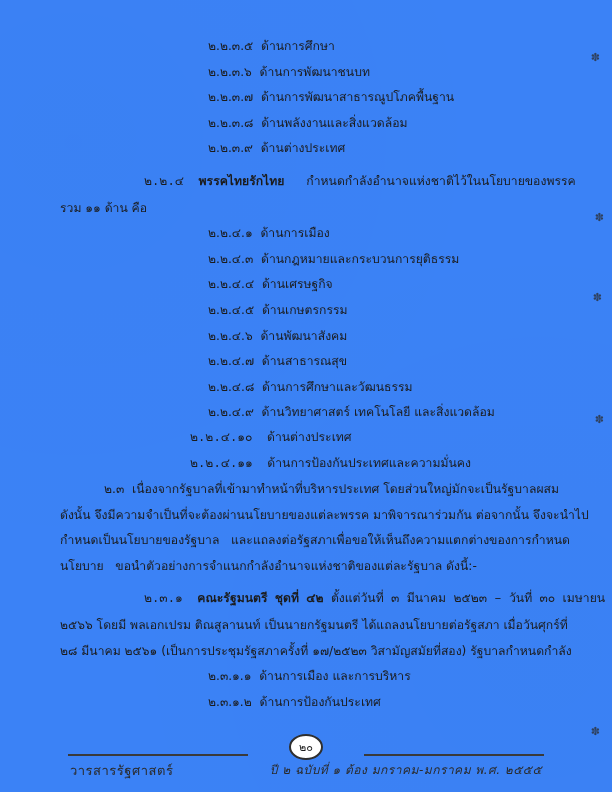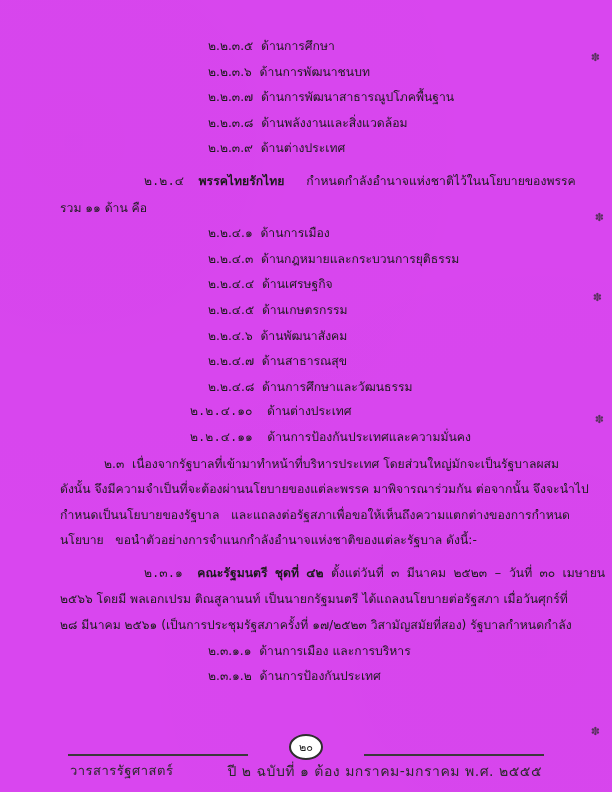--- a/index.html
+++ b/index.html
@@ -11,21 +11,21 @@
     height: 792px;
     background: #ffffff;
     font-family: "DejaVu Sans", sans-serif;
     color: #1b1b1b;
     position: relative;
     overflow: hidden;
   }
   .page {
     position: absolute;
     inset: 0;
-    background: #d946ef;
+    background: #3b82f6;
   }
   
   .paper-tint {
     position: absolute;
     inset: 0;
     background:
       radial-gradient(circle at 12% 18%, rgba(0,0,0,0.012), rgba(0,0,0,0) 55%),
       radial-gradient(circle at 88% 82%, rgba(0,0,0,0.012), rgba(0,0,0,0) 55%);
     pointer-events: none;
   }
@@ -115,23 +115,24 @@
     left: 70px;
     top: 26px;
     font-size: 13px;
     color: #2a2a2a;
     letter-spacing: 0.5px;
   }
   .footer-right-text {
     position: absolute;
     right: 70px;
     top: 26px;
-    font-size: 14px;
+    font-size: 12px;
     color: #2a2a2a;
     letter-spacing: 0.5px;
+    font-style: italic;
   }
 </style>
 </head>
 <body>
 
 <div class="page">
   <div class="paper-tint"></div>
 
   <div class="content">
       <div class="line indent-num">๒.๒.๓.๕  ด้านการศึกษา</div>
@@ -142,20 +143,21 @@
       <div class="block-gap"></div>
       <div class="line indent-head"><span>๒.๒.๔  </span><span class="bold">พรรคไทยรักไทย</span><span>   กำหนดกำลังอำนาจแห่งชาติไว้ในนโยบายของพรรค</span></div>
       <div class="line flow">รวม ๑๑ ด้าน คือ</div>
       <div class="line indent-num">๒.๒.๔.๑  ด้านการเมือง</div>
       <div class="line indent-num">๒.๒.๔.๓  ด้านกฎหมายและกระบวนการยุติธรรม</div>
       <div class="line indent-num">๒.๒.๔.๔  ด้านเศรษฐกิจ</div>
       <div class="line indent-num">๒.๒.๔.๕  ด้านเกษตรกรรม</div>
       <div class="line indent-num">๒.๒.๔.๖  ด้านพัฒนาสังคม</div>
       <div class="line indent-num">๒.๒.๔.๗  ด้านสาธารณสุข</div>
       <div class="line indent-num">๒.๒.๔.๘  ด้านการศึกษาและวัฒนธรรม</div>
+      <div class="line indent-num">๒.๒.๔.๙  ด้านวิทยาศาสตร์ เทคโนโลยี และสิ่งแวดล้อม</div>
       <div class="line indent-sub">๒.๒.๔.๑๐  ด้านต่างประเทศ</div>
       <div class="line indent-sub">๒.๒.๔.๑๑  ด้านการป้องกันประเทศและความมั่นคง</div>
       <div class="line indent-para">๒.๓  เนื่องจากรัฐบาลที่เข้ามาทำหน้าที่บริหารประเทศ โดยส่วนใหญ่มักจะเป็นรัฐบาลผสม</div>
       <div class="line flow">ดังนั้น จึงมีความจำเป็นที่จะต้องผ่านนโยบายของแต่ละพรรค มาพิจารณาร่วมกัน ต่อจากนั้น จึงจะนำไป</div>
       <div class="line flow">กำหนดเป็นนโยบายของรัฐบาล   และแถลงต่อรัฐสภาเพื่อขอให้เห็นถึงความแตกต่างของการกำหนด</div>
       <div class="line flow">นโยบาย   ขอนำตัวอย่างการจำแนกกำลังอำนาจแห่งชาติของแต่ละรัฐบาล ดังนี้:-</div>
       <div class="block-gap"></div>
       <div class="line indent-head"><span>๒.๓.๑  </span><span class="bold">คณะรัฐมนตรี ชุดที่ ๔๒</span><span> ตั้งแต่วันที่ ๓ มีนาคม ๒๕๒๓ – วันที่ ๓๐ เมษายน</span></div>
       <div class="line flow">๒๕๖๖ โดยมี พลเอกเปรม ติณสูลานนท์ เป็นนายกรัฐมนตรี ได้แถลงนโยบายต่อรัฐสภา เมื่อวันศุกร์ที่</div>
       <div class="line flow">๒๘ มีนาคม ๒๕๖๑ (เป็นการประชุมรัฐสภาครั้งที่ ๑๗/๒๕๒๓ วิสามัญสมัยที่สอง) รัฐบาลกำหนดกำลัง</div>

